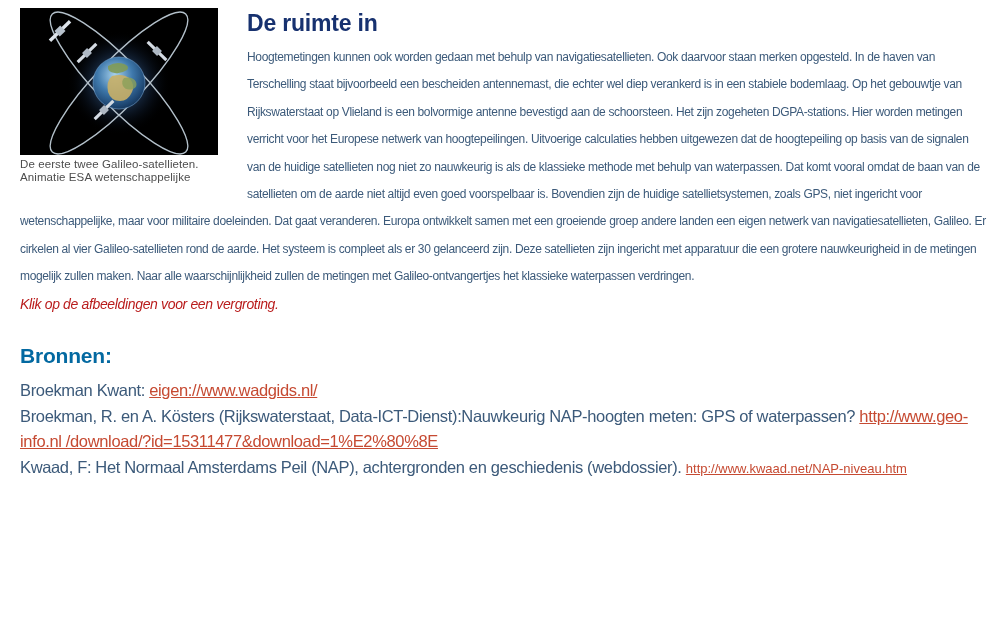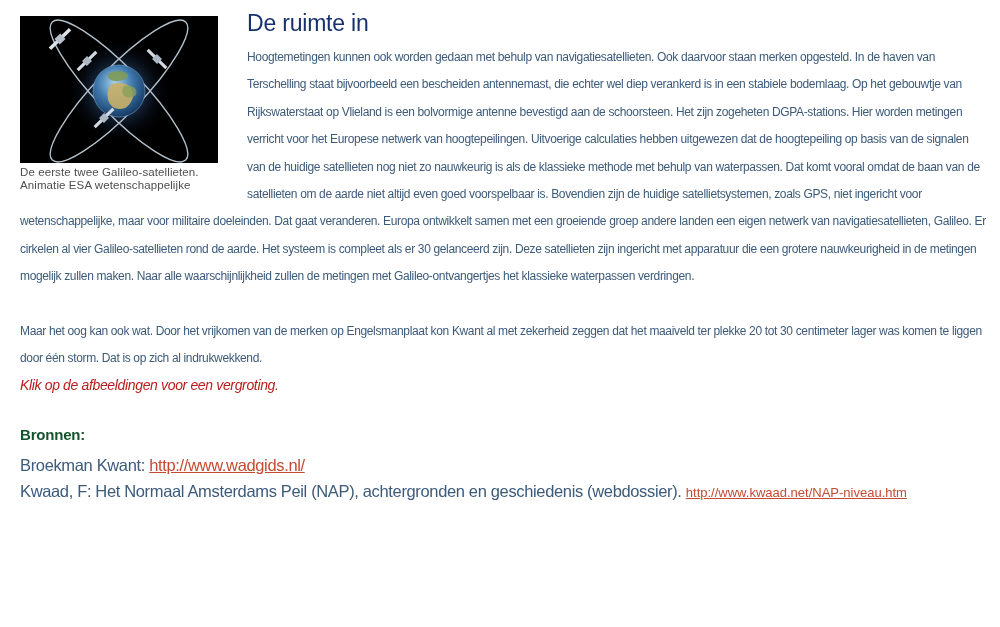--- a/index.html
+++ b/index.html
@@ -13,49 +13,49 @@
     width: 1000px;
     min-height: 627px;
     padding: 8px 14px 10px 20px;
     overflow: hidden;
   }
 
   
   .sat-figure {
     float: left;
     width: 217px;
-    margin: 8px 10px 6px 0;
+    margin: 0 10px 6px 0;
   }
   .sat-figure .img-wrap {
     width: 198px;
     height: 147px;
     background: #000;
     cursor: pointer;
     display: block;
   }
   .sat-figure svg { display: block; }
   .fig-caption {
     font-size: 11.5px;
     line-height: 13px;
     color: #4d4d4d;
     letter-spacing: 0.1px;
     margin-top: 3px;
   }
 
   h1.page-title {
     color: #17316f;
     font-size: 23px;
-    font-weight: normal;
+    font-weight: bold;
     letter-spacing: -0.2px;
     padding-top: 2px;
     margin-bottom: 7px;
   }
   h2.sources-title {
-    color: #14532d;
-    font-size: 15px;
+    color: #0369a1;
+    font-size: 21px;
     font-weight: bold;
     letter-spacing: -0.2px;
     margin: 26px 0 10px 0;
     clear: both;
   }
 
   p.body-text {
     font-size: 12px;
     line-height: 27.4px;
     letter-spacing: -0.35px;
@@ -147,28 +147,30 @@
     <figcaption class="fig-caption">
       <div>De eerste twee Galileo-satellieten.</div>
       <div>Animatie ESA wetenschappelijke</div>
     </figcaption>
   </figure>
 
   <h1 class="page-title">De ruimte in</h1>
 
   <p class="body-text">Hoogtemetingen kunnen ook worden gedaan met behulp van navigatiesatellieten. Ook daarvoor staan merken opgesteld. In de haven van Terschelling staat bijvoorbeeld een bescheiden antennemast, die echter wel diep verankerd is in een stabiele bodemlaag. Op het gebouwtje van Rijkswaterstaat op Vlieland is een bolvormige antenne bevestigd aan de schoorsteen. Het zijn zogeheten DGPA-stations. Hier worden metingen verricht voor het Europese netwerk van hoogtepeilingen. Uitvoerige calculaties hebben uitgewezen dat de hoogtepeiling op basis van de signalen van de huidige satellieten nog niet zo nauwkeurig is als de klassieke methode met behulp van waterpassen. Dat komt vooral omdat de baan van de satellieten om de aarde niet altijd even goed voorspelbaar is. Bovendien zijn de huidige satellietsystemen, zoals GPS, niet ingericht voor wetenschappelijke, maar voor militaire doeleinden. Dat gaat veranderen. Europa ontwikkelt samen met een groeiende groep andere landen een eigen netwerk van navigatiesatellieten, Galileo. Er cirkelen al vier Galileo-satellieten rond de aarde. Het systeem is compleet als er 30 gelanceerd zijn. Deze satellieten zijn ingericht met apparatuur die een grotere nauwkeurigheid in de metingen mogelijk zullen maken. Naar alle waarschijnlijkheid zullen de metingen met Galileo-ontvangertjes het klassieke waterpassen verdringen.</p>
 
-  <p class="body-text">Maar het oog kan ook wat. Door het vrijkomen van de merken op Engelsmanplaat kon Kwant al met zekerheid zeggen dat het maaiveld ter plekke 20 tot 30 centimeter lager was komen te liggen door één storm. Dat is op zich al indrukwekkend.</p>
 
   <p class="note-italic">Klik op de afbeeldingen voor een vergroting.</p>
 
   <h2 class="sources-title">Bronnen:</h2>
 
   <div class="source-line">
-    <span>Broekman Kwant: </span><a class="src-link">http://www.wadgids.nl/</a>
+    <span>Broekman Kwant: </span><a class="src-link">eigen://www.wadgids.nl/</a>
   </div>
 
+  <div class="source-line">
+    <span>Broekman, R. en A. Kösters (Rijkswaterstaat, Data-ICT-Dienst):Nauwkeurig NAP-hoogten meten: GPS of waterpassen? </span><a class="src-link">http://www.geo-info.nl /download/?id=15311477&amp;download=1%E2%80%8E</a>
+  </div>
 
   <div class="source-line">
     <span>Kwaad, F: Het Normaal Amsterdams Peil (NAP), achtergronden en geschiedenis (webdossier). </span><a class="src-link small">http://www.kwaad.net/NAP-niveau.htm</a>
   </div>
 
 </div>
 
 </body></html>

